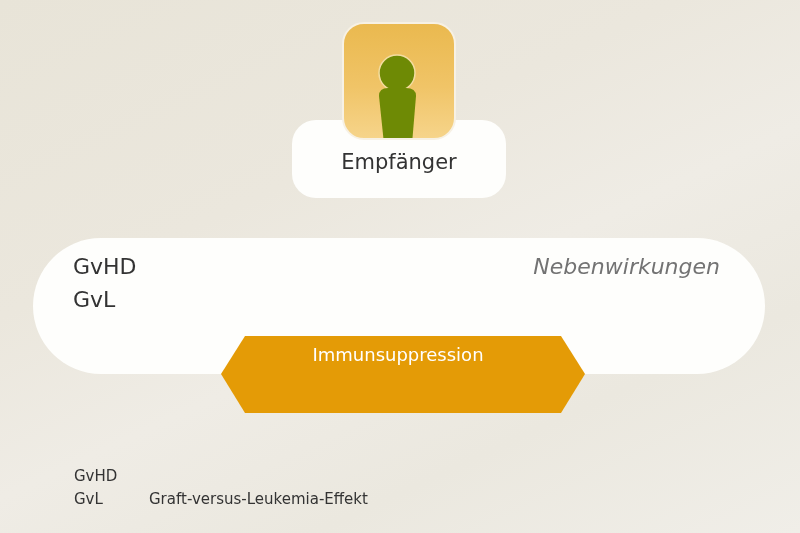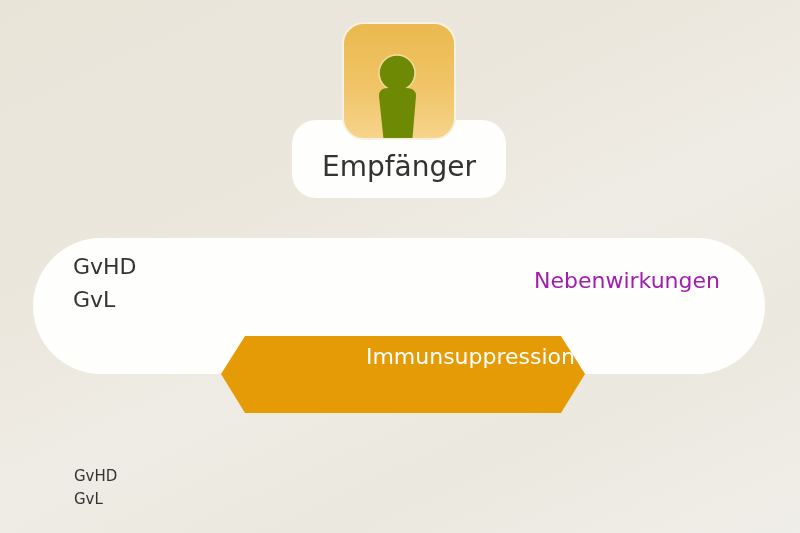--- a/index.html
+++ b/index.html
@@ -17,32 +17,32 @@
       box-sizing: border-box;
       z-index: 2;
       overflow: hidden;
     }
     .recipient-label-box {
       left: 292px; top: 120px; width: 214px; height: 78px;
       border-radius: 24px; background: #fefefc; z-index: 1;
     }
     .recipient-label {
       left: 292px; top: 150px; width: 214px; text-align: center;
-      font-size: 28px; color: #333333; z-index: 3;
+      font-size: 21px; color: #333333; z-index: 3;
     }
     .pill {
       left: 33px; top: 238px; width: 732px; height: 136px;
       border-radius: 68px; background: #fefefc;
     }
     .left-list { left: 73px; top: 250px; font-size: 22px; color: #333; line-height: 33px; }
-    .right-list { right: 80px; top: 264px; font-size: 22px; color: #a21caf; line-height: 33px; text-align: center; }
+    .right-list { right: 80px; top: 250px; font-size: 22px; color: #737373; line-height: 33px; text-align: center; font-style: italic; }
     .hexagon { left: 221px; top: 336px; width: 364px; height: 77px; z-index: 4; }
     .hex-label {
-      left: 221px; top: 344px; width: 354px; text-align: right;
-      color: #ffffff; font-size: 22px; z-index: 5;
+      left: 221px; top: 344px; width: 354px; text-align: center;
+      color: #ffffff; font-size: 18px; z-index: 5;
     }
     .legend { left: 74px; top: 465px; font-size: 15px; color: #333; line-height: 23px; }
     .legend-row { display: flex; }
     .legend-abbr { width: 75px; }
   </style>
 </head>
 <body>
 
 <div class="abs recipient-label-box"></div>
 
@@ -70,14 +70,15 @@
   <polygon points="24,0 340,0 364,38 340,77 24,77 0,38" fill="#e49b06"></polygon>
 </svg>
 <div class="abs hex-label">Immunsuppression</div>
 
 <div class="abs legend">
   <div class="legend-row">
     <span class="legend-abbr">GvHD</span>
   </div>
   <div class="legend-row">
     <span class="legend-abbr">GvL</span>
+    <span>Graft-versus-Leukemia-Effekt</span>
   </div>
 </div>
 
 </body></html>

